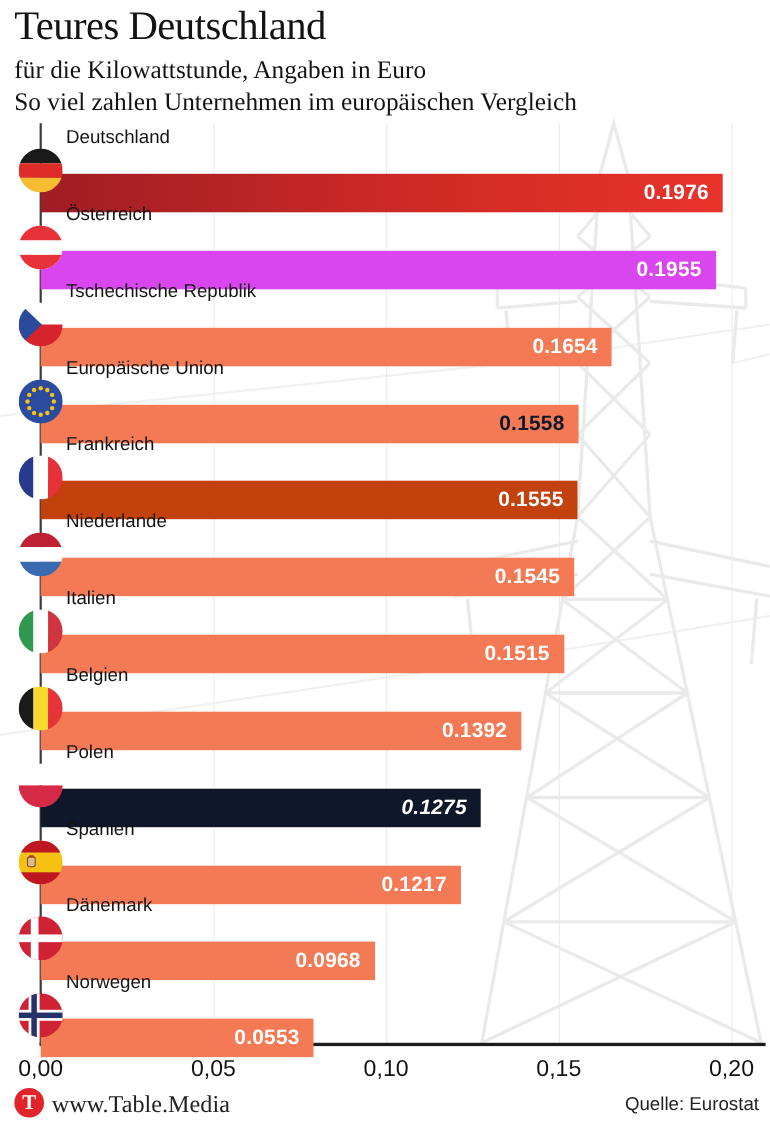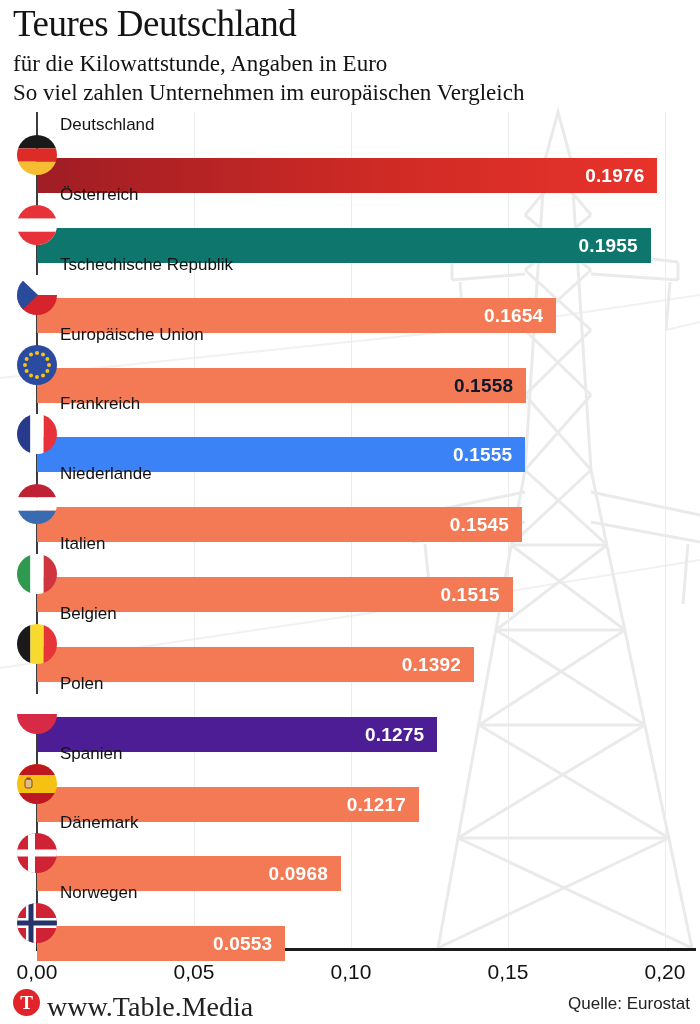--- a/index.html
+++ b/index.html
@@ -41,21 +41,21 @@
     font-size:21px;color:#131313;white-space:nowrap;
   }
 
   .logo{
     position:absolute;left:13px;top:989px;width:27px;height:27px;border-radius:50%;
     color:#fff;font-family:"Liberation Serif",serif;font-weight:bold;font-size:19px;
     display:flex;align-items:center;justify-content:center;z-index:4;
   }
   .brand{
     position:absolute;left:47px;top:991px;
-    font-family:"Liberation Serif",serif;font-size:28px;color:#222;z-index:4;
+    font-family:"Liberation Serif",serif;font-size:22px;color:#222;z-index:4;
   }
   .source{position:absolute;right:10px;top:994px;font-size:17px;color:#222;z-index:4;}
 </style>
 </head>
 <body>
 
 <div class="canvas">
 
   <div class="title">Teures Deutschland</div>
   <div class="subtitle">
@@ -111,21 +111,21 @@
             <g clip-path="url(#c-de)">
               <rect width="40" height="13.4" fill="#1a1a1a"></rect>
               <rect y="13.4" width="40" height="13.3" fill="#dd2c28"></rect>
               <rect y="26.7" width="40" height="13.3" fill="#f6bd32"></rect>
             </g>
           </svg>
         </div>
       </div>
       <div class="row" style="top: 181.833px; height: 69.8333px;">
         <div class="row-label">Österreich</div>
-        <div class="bar" style="width: 613.87px; background: #0f766e;">
+        <div class="bar" style="width: 613.87px; background: #d946ef;">
           <div class="bar-value" style="color: rgb(255, 255, 255);">0.1955</div>
         </div>
         <div class="flag">
           <svg viewBox="0 0 40 40" width="40" height="40">
             <defs>
               <clipPath id="c-at">
                 <circle cx="20" cy="20" r="20"></circle>
               </clipPath>
             </defs>
             <g clip-path="url(#c-at)">
@@ -183,21 +183,21 @@
                 <circle cx="8" cy="20" r="2"></circle>
                 <circle cx="9.6" cy="14" r="2"></circle>
                 <circle cx="14" cy="9.6" r="2"></circle>
               </g>
             </g>
           </svg>
         </div>
       </div>
       <div class="row" style="top: 391.333px; height: 69.8333px;">
         <div class="row-label">Frankreich</div>
-        <div class="bar" style="width: 488.27px; background: #3b82f6;">
+        <div class="bar" style="width: 488.27px; background: #c2410c;">
           <div class="bar-value" style="color: rgb(255, 255, 255);">0.1555</div>
         </div>
         <div class="flag">
           <svg viewBox="0 0 40 40" width="40" height="40">
             <defs>
               <clipPath id="c-fr">
                 <circle cx="20" cy="20" r="20"></circle>
               </clipPath>
             </defs>
             <g clip-path="url(#c-fr)">
@@ -263,21 +263,21 @@
             <g clip-path="url(#c-be)">
               <rect width="13.4" height="40" fill="#1a1a1a"></rect>
               <rect x="13.4" width="13.3" height="40" fill="#f8d92e"></rect>
               <rect x="26.7" width="13.3" height="40" fill="#e63438"></rect>
             </g>
           </svg>
         </div>
       </div>
       <div class="row" style="top: 670.667px; height: 69.8333px;">
         <div class="row-label">Polen</div>
-        <div class="bar" style="width: 400.35px; background: #4c1d95;">
+        <div class="bar" style="width: 400.35px; background: #0f172a; font-style: italic;">
           <div class="bar-value" style="color: rgb(255, 255, 255);">0.1275</div>
         </div>
         <div class="flag">
           <svg viewBox="0 0 40 40" width="40" height="40">
             <defs>
               <clipPath id="c-pl">
                 <circle cx="20" cy="20" r="20"></circle>
               </clipPath>
             </defs>
             <g clip-path="url(#c-pl)">

